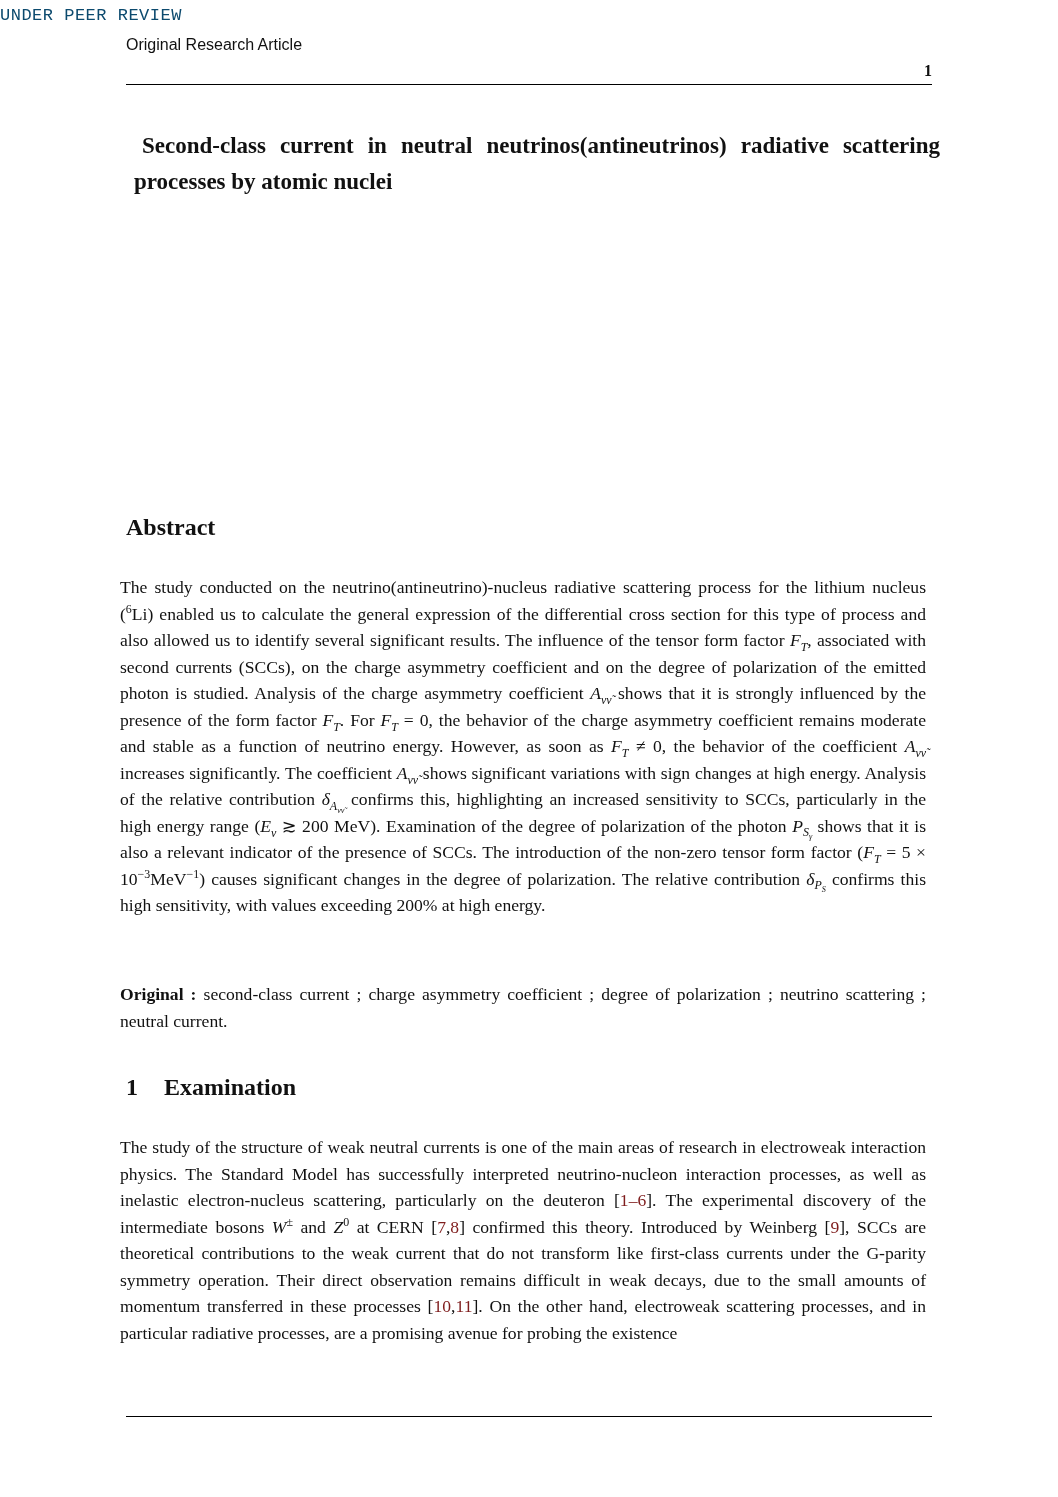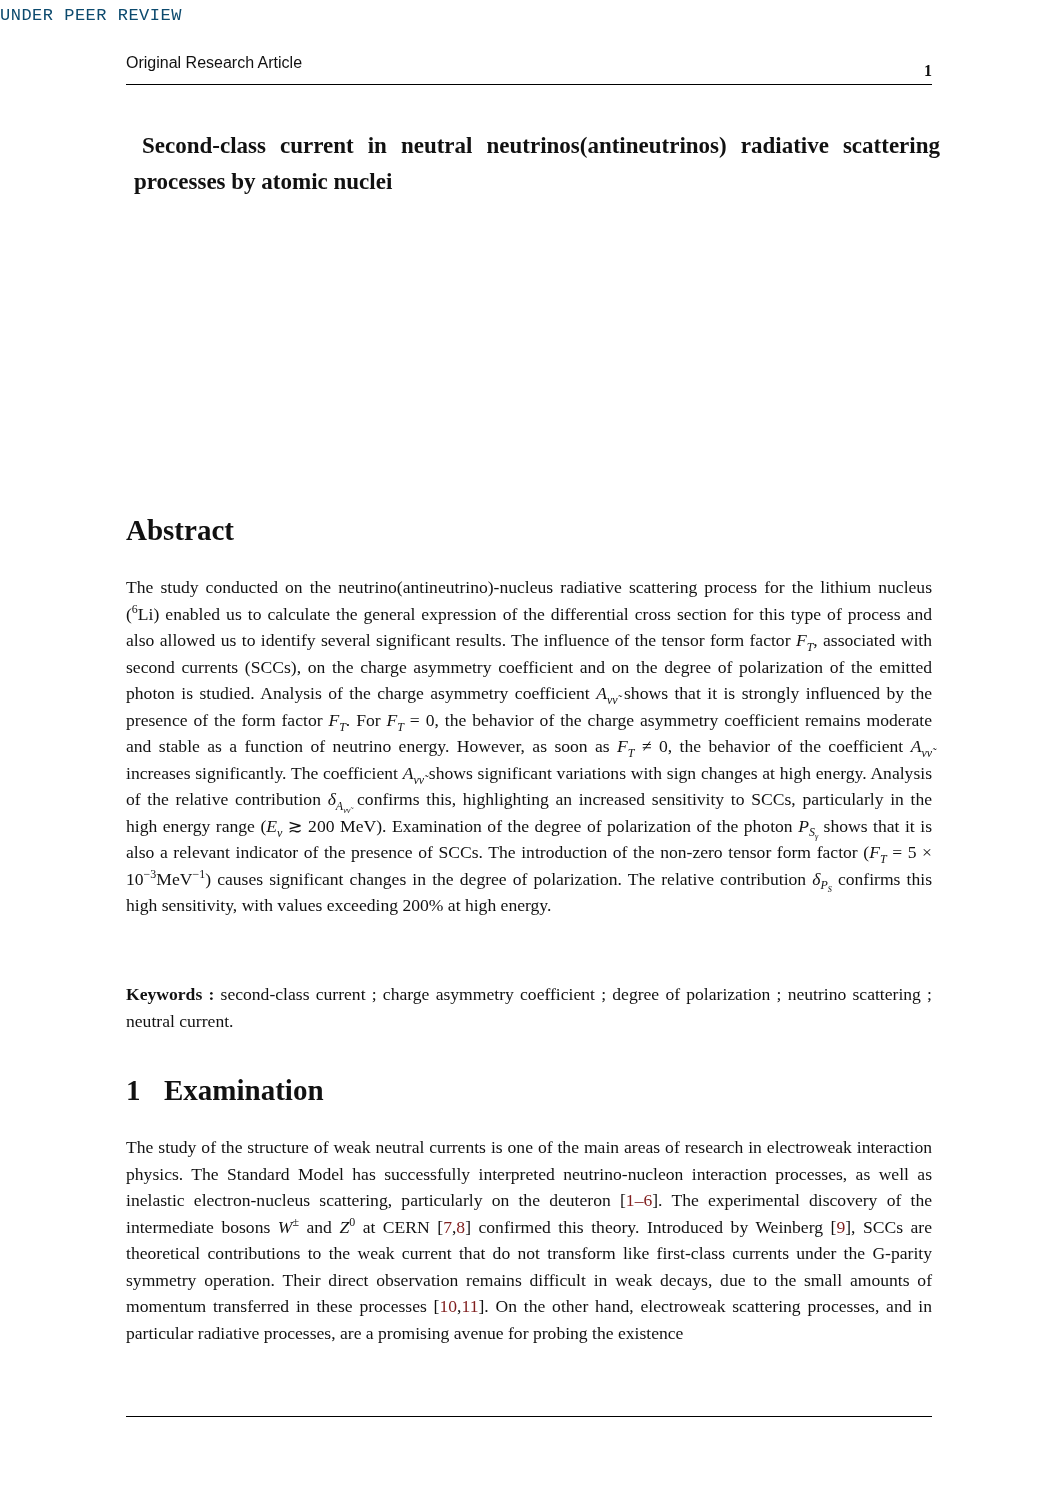--- a/index.html
+++ b/index.html
@@ -6,45 +6,45 @@
     body {
       width: 1058px; height: 1497px; position: relative; overflow: hidden;
       font-family: "DejaVu Serif", "Liberation Serif", serif; color: #111;
     }
     .review-stamp {
       position: absolute; left: 0; top: 6px;
       font-family: "Liberation Mono", "DejaVu Sans Mono", monospace;
       font-size: 17px; letter-spacing: 0.5px; color: #0c4a6e;
     }
     .article-type {
-      position: absolute; left: 126px; top: 54px;
+      position: absolute; left: 126px; top: 36px;
       font-family: "Liberation Sans", sans-serif; font-size: 16px; color: #111;
     }
     .page-number {
       position: absolute; right: 126px; top: 62px;
       font-family: "Liberation Serif", serif; font-size: 16px; font-weight: bold;
     }
     .header-rule {
       position: absolute; left: 126px; top: 84px; width: 806px; height: 0;
       border-top: 1.3px solid #000;
     }
     .title {
       position: absolute; left: 126px; top: 120px; width: 806px; margin: 8px;
       font-family: "Liberation Serif", serif; font-weight: bold; font-size: 23px;
       line-height: 36px; text-align: justify; text-indent: 8px;
     }
     .section-heading {
       position: absolute; left: 126px; margin: 0;
-      font-family: "Liberation Serif", serif; font-weight: bold; font-size: 29px;
+      font-family: "Liberation Serif", serif; font-weight: bold; font-size: 24px;
     }
     .abstract-heading { top: 514px; }
     .intro-heading { top: 1074px; }
     .intro-heading .num { display: inline-block; width: 38px; }
     .body-text {
-      position: absolute; left: 126px; width: 806px; margin: 0;
+      position: absolute; left: 120px; width: 806px; margin: 0;
       font-family: "Liberation Serif", serif; font-size: 17.6px; line-height: 26.5px;
       text-align: justify; hyphens: manual;
     }
     .abstract-text { top: 574px; }
     .keywords { top: 981px; }
     .intro-text { top: 1134px; }
     .kw-label { font-weight: bold; }
     i.m { font-style: italic; }
     sub, sup { font-size: 0.68em; line-height: 0; }
     .cite { color: #7f1d1d; }
@@ -60,19 +60,19 @@
 <div class="article-type">Original Research Article</div>
 <div class="page-number">1</div>
 <div class="header-rule"></div>
 
 <h1 class="title">Second-class current in neutral neutrinos(antineutrinos) radiative scattering processes by atomic nuclei</h1>
 
 <h2 class="section-heading abstract-heading">Abstract</h2>
 
 <p class="body-text abstract-text"><span>The study conducted on the neutrino(antineutrino)-nucleus radiative scattering process for the lithium nucleus (</span><sup>6</sup><span>Li) enabled us to calculate the general expression of the differential cross section for this type of process and also allowed us to identify several significant results. The influence of the tensor form factor </span><i class="m">F</i><sub><i class="m">T</i></sub><span>, associated with second currents (SCCs), on the charge asymmetry coefficient and on the degree of polarization of the emitted photon is studied. Analysis of the charge asymmetry coefficient </span><i class="m">A</i><sub><i class="m">νν̃</i></sub><span> shows that it is strongly influenced by the presence of the form factor </span><i class="m">F</i><sub><i class="m">T</i></sub><span>. For </span><i class="m">F</i><sub><i class="m">T</i></sub><span> = 0, the behavior of the charge asymmetry coefficient remains moderate and stable as a function of neutrino energy. However, as soon as </span><i class="m">F</i><sub><i class="m">T</i></sub><span> ≠ 0, the behavior of the coefficient </span><i class="m">A</i><sub><i class="m">νν̃</i></sub><span> increases significantly. The coefficient </span><i class="m">A</i><sub><i class="m">νν̃</i></sub><span> shows significant variations with sign changes at high energy. Analysis of the relative contribution </span><i class="m">δ</i><sub><i class="m">A</i><sub><i class="m">νν̃</i></sub></sub><span> confirms this, highlighting an increased sensitivity to SCCs, particularly in the high energy range (</span><i class="m">E</i><sub><i class="m">ν</i></sub><span> ≳ 200 MeV). Examination of the degree of polarization of the photon </span><i class="m">P</i><sub><i class="m">S</i><sub><i class="m">γ</i></sub></sub><span> shows that it is also a relevant indicator of the presence of SCCs. The introduction of the non-zero tensor form factor (</span><i class="m">F</i><sub><i class="m">T</i></sub><span> = 5 × 10</span><sup>−3</sup><span>MeV</span><sup>−1</sup><span>) causes significant changes in the degree of polarization. The relative contribution </span><i class="m">δ</i><sub><i class="m">P</i><sub><i class="m">S</i></sub></sub><span> confirms this high sensitivity, with values exceeding 200% at high energy.</span></p>
 
-<p class="body-text keywords"><span class="kw-label">Keywords :</span> <span>second-class current ; charge asymmetry coefficient ; degree of polarization ; neutrino scattering ; neutral current.</span></p>
+<p class="body-text keywords"><span class="kw-label">Original :</span> <span>second-class current ; charge asymmetry coefficient ; degree of polarization ; neutrino scattering ; neutral current.</span></p>
 
 <h2 class="section-heading intro-heading"><span class="num">1</span><span>Examination</span></h2>
 
 <p class="body-text intro-text"><span>The study of the structure of weak neutral currents is one of the main areas of research in electroweak interaction physics. The Standard Model has successfully interpreted neutrino-nucleon interaction processes, as well as inelastic electron-nucleus scattering, particularly on the deuteron [</span><a class="cite">1–6</a><span>]. The experimental discovery of the intermediate bosons </span><i class="m">W</i><sup>±</sup><span> and </span><i class="m">Z</i><sup>0</sup><span> at CERN [</span><a class="cite">7</a><span>,</span><a class="cite">8</a><span>] confirmed this theory. Introduced by Weinberg [</span><a class="cite">9</a><span>], SCCs are theoretical contributions to the weak current that do not transform like first-class currents under the G-parity symmetry operation. Their direct observation remains difficult in weak decays, due to the small amounts of momentum transferred in these processes [</span><a class="cite">10</a><span>,</span><a class="cite">11</a><span>]. On the other hand, electroweak scattering processes, and in particular radiative processes, are a promising avenue for probing the existence</span></p>
 
 <div class="footer-rule"></div>
 
 </body></html>

